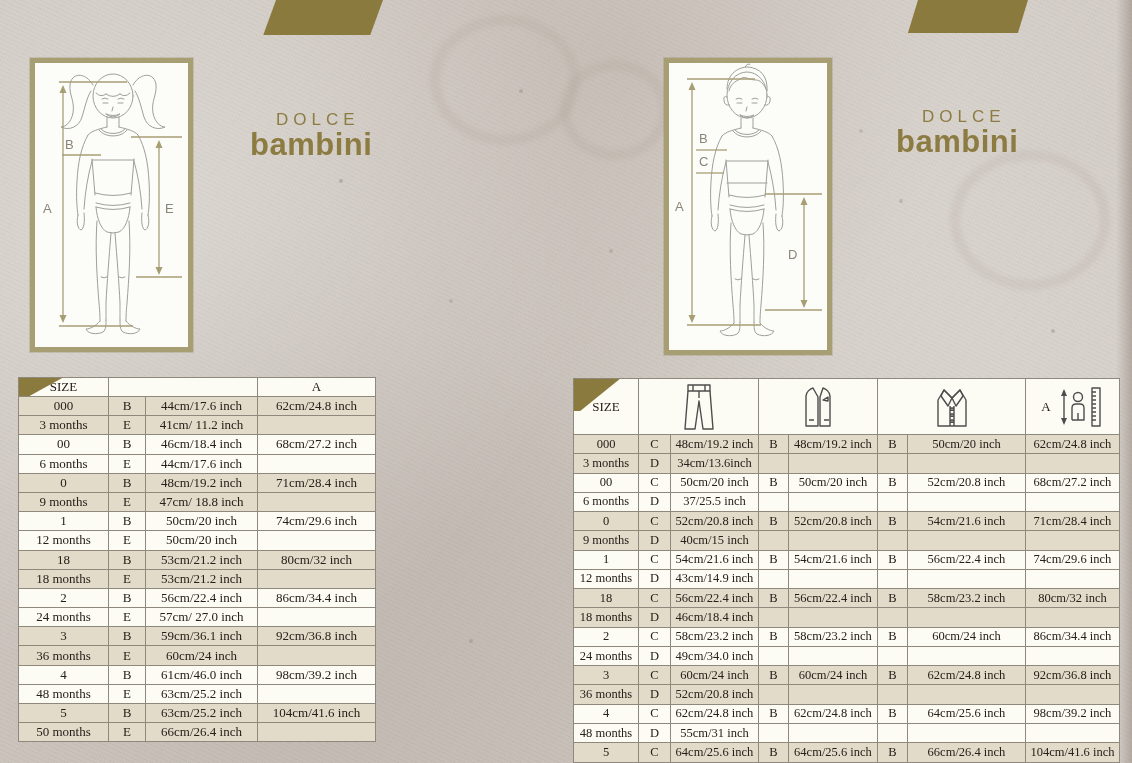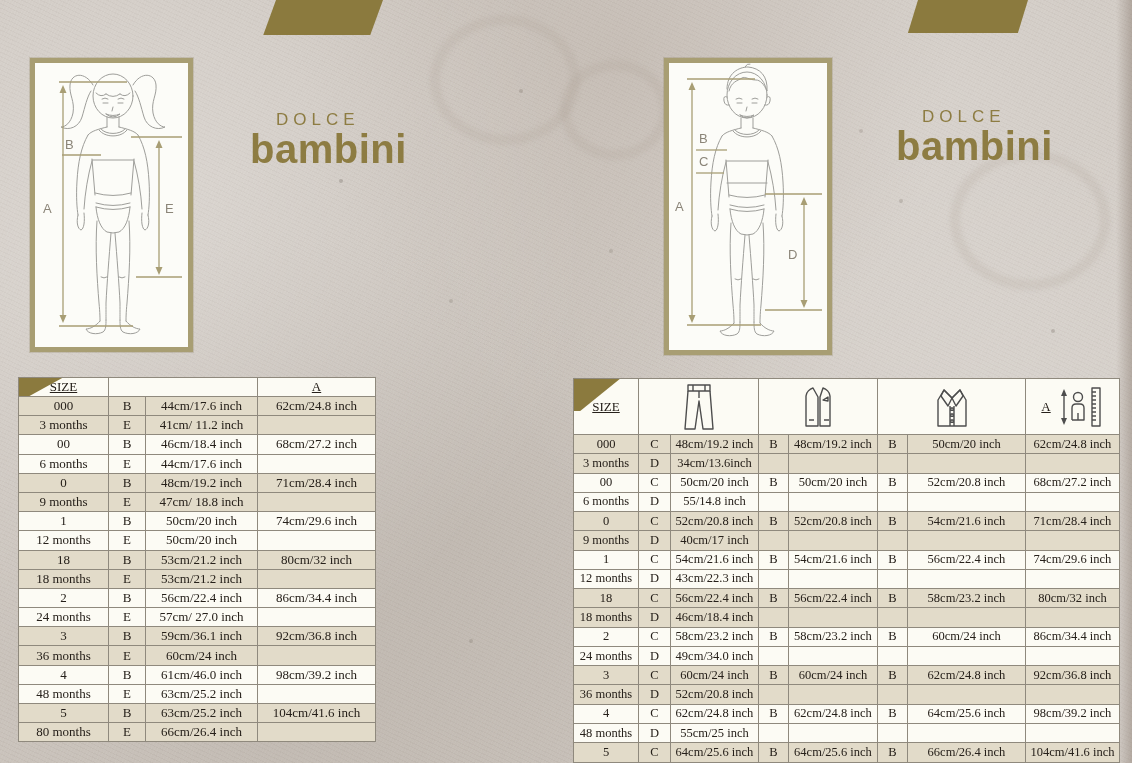--- a/index.html
+++ b/index.html
@@ -32,30 +32,30 @@
 
   .figure-box{position:absolute; background:#fcfcf8; border:5px solid #a89e73; box-sizing:border-box;
     box-shadow:0 0 0 1px rgba(140,128,90,0.25);}
   .figure-box.girl{left:30px; top:58px; width:163px; height:294px;}
   .figure-box.boy{left:664px; top:58px; width:168px; height:297px;}
   .figure-box svg{display:block;}
 
   .logo{position:absolute; color:#8d7c42;}
   .logo .dolce{font-family:"Liberation Sans",sans-serif; font-size:17px; letter-spacing:5px;
     margin-left:26px; font-weight:400;}
-  .logo .bambini{font-family:"Liberation Sans",sans-serif; font-size:40px; font-weight:700;
+  .logo .bambini{font-family:"Liberation Sans",sans-serif; font-size:31px; font-weight:700;
     letter-spacing:0.5px; line-height:1; margin-top:-1px;}
   .logo.left-logo{left:250px; top:110px;}
   .logo.right-logo{left:896px; top:107px;}
 
   table.size-table{position:absolute; border-collapse:collapse; table-layout:fixed;
     font-family:"Liberation Serif",serif; color:#26201a;}
   table.size-table td, table.size-table th{border:1px solid #8f897d; text-align:center;
     vertical-align:middle; padding:0; overflow:hidden; white-space:nowrap;}
-  table.size-table th{background:#fcfbf4; font-weight:normal; position:relative;text-decoration:underline;}
+  table.size-table th{background:#fcfbf4; font-weight:normal; position:relative;}
   tr.shade td{background:#e2dbc9;}
   tr.light td{background:#fcfbf4;}
   .corner-wedge{position:absolute; left:-1px; top:-1px; background:#8b7a3e;}
   .wedge-small{width:46px; height:19px; clip-path:polygon(0 0,100% 0,25% 100%,0 100%);}
   .wedge-big{width:48px; height:33px; clip-path:polygon(0 0,100% 0,15% 100%,0 100%);}
 
   table.girls{left:18px; top:377px; width:357px; font-size:13px;}
   table.girls th{height:18px; font-size:13px;}
   table.girls td{height:18.2px;}
   table.boys{left:573px; top:378px; width:546px; font-size:12.5px;}
@@ -314,21 +314,21 @@
           <td>63cm/25.2 inch</td>
           <td></td>
         </tr>
         <tr class="shade">
           <td>5</td>
           <td>B</td>
           <td>63cm/25.2 inch</td>
           <td>104cm/41.6 inch</td>
         </tr>
         <tr class="shade">
-          <td>80 months</td>
+          <td>50 months</td>
           <td>E</td>
           <td>66cm/26.4 inch</td>
           <td></td>
         </tr>
       </tbody>
   </table>
 
   <table class="size-table boys">
     <colgroup>
       <col style="width:65px">
@@ -424,61 +424,61 @@
           <td>50cm/20 inch</td>
           <td>B</td>
           <td>50cm/20 inch</td>
           <td>B</td>
           <td>52cm/20.8 inch</td>
           <td>68cm/27.2 inch</td>
         </tr>
         <tr class="light">
           <td>6 months</td>
           <td>D</td>
-          <td>55/14.8 inch</td>
+          <td>37/25.5 inch</td>
           <td></td>
           <td></td>
           <td></td>
           <td></td>
           <td></td>
         </tr>
         <tr class="shade">
           <td>0</td>
           <td>C</td>
           <td>52cm/20.8 inch</td>
           <td>B</td>
           <td>52cm/20.8 inch</td>
           <td>B</td>
           <td>54cm/21.6 inch</td>
           <td>71cm/28.4 inch</td>
         </tr>
         <tr class="shade">
           <td>9 months</td>
           <td>D</td>
-          <td>40cm/17 inch</td>
+          <td>40cm/15 inch</td>
           <td></td>
           <td></td>
           <td></td>
           <td></td>
           <td></td>
         </tr>
         <tr class="light">
           <td>1</td>
           <td>C</td>
           <td>54cm/21.6 inch</td>
           <td>B</td>
           <td>54cm/21.6 inch</td>
           <td>B</td>
           <td>56cm/22.4 inch</td>
           <td>74cm/29.6 inch</td>
         </tr>
         <tr class="light">
           <td>12 months</td>
           <td>D</td>
-          <td>43cm/22.3 inch</td>
+          <td>43cm/14.9 inch</td>
           <td></td>
           <td></td>
           <td></td>
           <td></td>
           <td></td>
         </tr>
         <tr class="shade">
           <td>18</td>
           <td>C</td>
           <td>56cm/22.4 inch</td>
@@ -544,21 +544,21 @@
           <td>62cm/24.8 inch</td>
           <td>B</td>
           <td>62cm/24.8 inch</td>
           <td>B</td>
           <td>64cm/25.6 inch</td>
           <td>98cm/39.2 inch</td>
         </tr>
         <tr class="light">
           <td>48 months</td>
           <td>D</td>
-          <td>55cm/25 inch</td>
+          <td>55cm/31 inch</td>
           <td></td>
           <td></td>
           <td></td>
           <td></td>
           <td></td>
         </tr>
         <tr class="shade">
           <td>5</td>
           <td>C</td>
           <td>64cm/25.6 inch</td>

